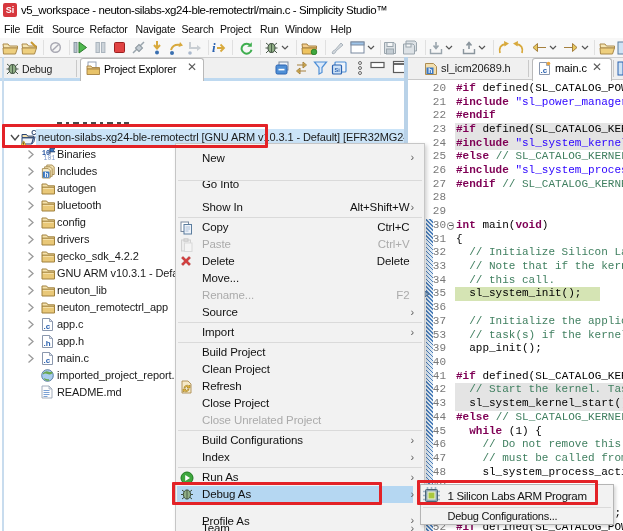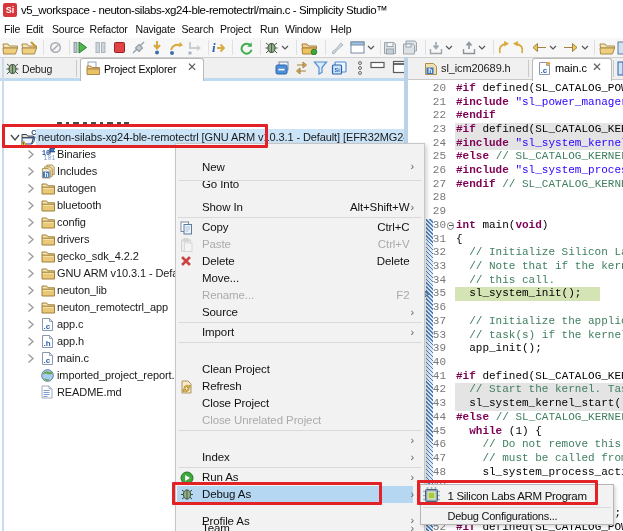--- a/index.html
+++ b/index.html
@@ -514,21 +514,21 @@
 <div class="abs" style="left:73px;top:122px;width:6px;height:2.5px;background:#4a4a4a"></div>
 <div class="abs" style="left:83px;top:122px;width:4px;height:2.5px;background:#4a4a4a"></div>
 <div class="abs" style="left:91px;top:122px;width:5px;height:2.5px;background:#4a4a4a"></div>
 <div class="abs" style="left:100px;top:122px;width:3px;height:2.5px;background:#4a4a4a"></div>
 <div class="abs" style="left:107px;top:122px;width:6px;height:2.5px;background:#4a4a4a"></div>
 <div class="abs" style="left:117px;top:122px;width:4px;height:2.5px;background:#4a4a4a"></div>
 <div class="abs" style="left:124px;top:122px;width:5px;height:2.5px;background:#4a4a4a"></div>
 <div class="abs" style="left:1.5px;top:57px;width:2px;height:474px;background:#c8dcee"></div>
 
 <div id="cmenu" class="abs" style="left:175px;top:142.5px;width:249.5px;height:400px;background:#f2f2f2;border:1px solid #c6c6c6;box-shadow:2px 2px 4px rgba(0,0,0,0.18)">
-<div class="mi" style="top:15px;">
+<div class="mi" style="top:6px;">
       <span class="lbl">New</span>
       <span class="arr" style="top:-0.5px">›</span>
     </div>
 <div class="mi" style="top:32px;">
       <span class="lbl">Go Into</span>
     </div>
 <div class="msep" style="top:36.7px"></div>
 <div class="mi" style="top:55.5px;">
       <span class="lbl">Show In</span>
       <span class="acc">Alt+Shift+W</span>
@@ -572,39 +572,43 @@
 <div class="mi" style="top:160.5px;">
       <span class="lbl">Source</span>
       <span class="arr" style="top:-0.5px">›</span>
     </div>
 <div class="msep" style="top:178.7px"></div>
 <div class="mi" style="top:180.5px;">
       <span class="lbl">Import</span>
       <span class="arr" style="top:-0.5px">›</span>
     </div>
 <div class="msep" style="top:198.7px"></div>
+<div class="mi" style="top:200.5px;">
+      <span class="lbl">Build Project</span>
+    </div>
 <div class="mi" style="top:217.5px;">
       <span class="lbl">Clean Project</span>
     </div>
 <div class="mi" style="top:234.5px;">
       <span style="position:absolute;left:4px;top:1.5px;"><svg width="13" height="14" viewBox="0 0 13 14">
           <path d="M2 1 h6 l3 3 v9 h-9z" fill="#f5e9c8" stroke="#ad8c50" stroke-width="0.9"></path>
           <path d="M4 8 a3 3 0 0 1 5 -2 l1 -1 v3 h-3 l1 -1 a2 2 0 0 0 -3 1z" fill="#e8b93c" stroke="#8d6f20" stroke-width="0.5"></path>
           <path d="M9 9 a3 3 0 0 1 -5 2 l-1 1 v-3 h3 l-1 1 a2 2 0 0 0 3 -1z" fill="#e8b93c" stroke="#8d6f20" stroke-width="0.5"></path>
         </svg></span>
       <span class="lbl">Refresh</span>
     </div>
 <div class="mi dis" style="top:268.5px;">
       <span class="lbl">Close Unrelated Project</span>
     </div>
 <div class="mi" style="top:251.5px;">
       <span class="lbl">Close Project</span>
     </div>
 <div class="msep" style="top:286.7px"></div>
 <div class="mi" style="top:288.5px;">
+      <span class="lbl">Build Configurations</span>
       <span class="arr" style="top:-0.5px">›</span>
     </div>
 <div class="mi" style="top:305.5px;">
       <span class="lbl">Index</span>
       <span class="arr" style="top:-0.5px">›</span>
     </div>
 <div class="msep" style="top:323.7px"></div>
 <div class="mi" style="top:325.5px;">
       <span style="position:absolute;left:4px;top:1.5px;"><svg width="14" height="14" viewBox="0 0 14 14">
           <circle cx="7" cy="7" r="6" fill="#3fa73f" stroke="#1e7a1e"></circle>

